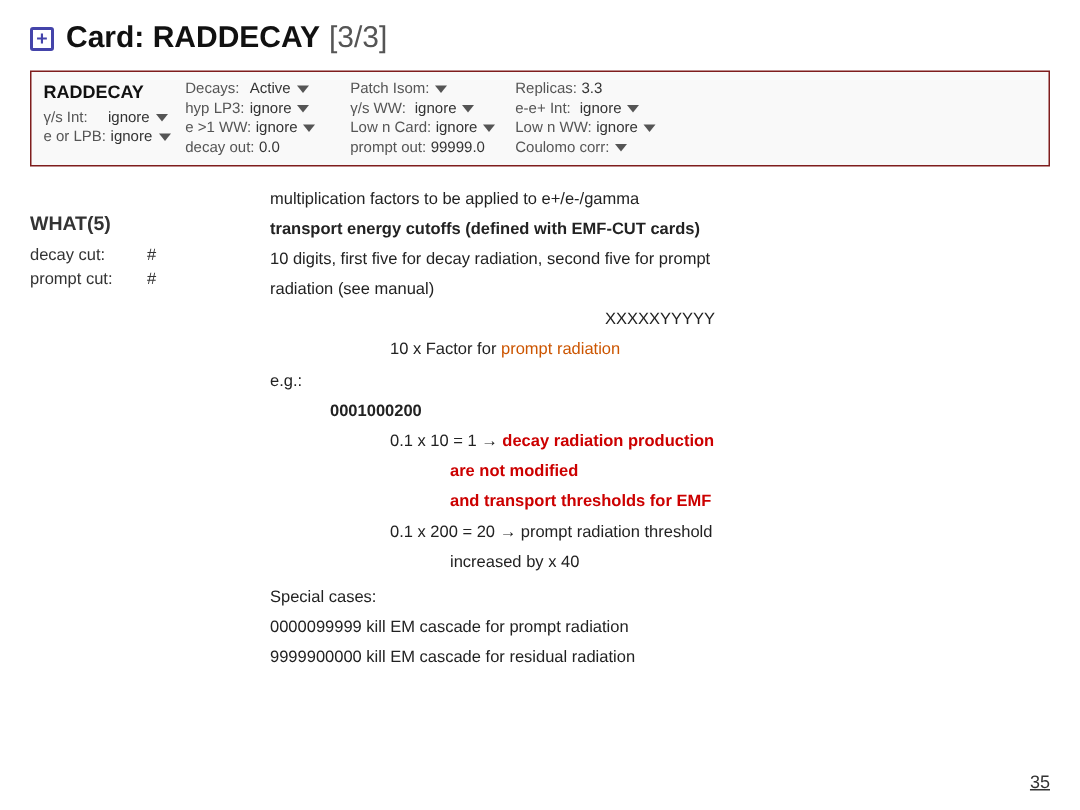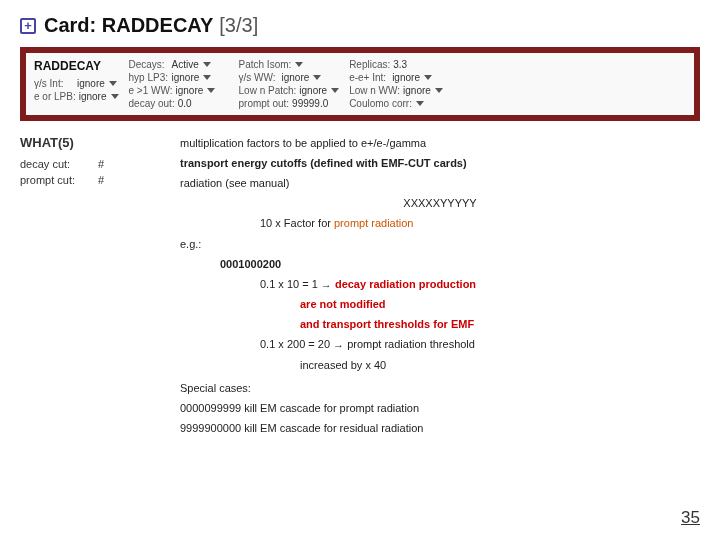--- a/index.html
+++ b/index.html
@@ -54,21 +54,21 @@
 
     .title-badge {
       font-size: 20px;
       font-weight: normal;
       color: #555;
       margin-left: 6px;
     }
 
     
     .card-panel {
-      border: 6px solid #7f1d1d;
+      border: 1px solid #7f1d1d;
       background: #f9f9f9;
       padding: 6px 8px;
       margin-bottom: 14px;
       display: flex;
       gap: 10px;
       font-size: 10px;
     }
 
     .card-col {
       display: flex;
@@ -117,20 +117,21 @@
 
     
     .main-content {
       display: flex;
       gap: 20px;
     }
 
     .left-col {
       width: 140px;
       flex-shrink: 0;
+      margin-top: 16px;
     }
 
     .right-col {
       flex: 1;
     }
 
     .what-label {
       font-size: 13px;
       font-weight: bold;
       color: #333;
@@ -184,21 +185,21 @@
     }
 
     .indent1 { margin-left: 40px; }
     .indent2 { margin-left: 80px; }
     .indent3 { margin-left: 120px; }
 
     .page-number {
       position: absolute;
       bottom: 12px;
       right: 20px;
-      font-size: 17px;
+      font-size: 12px;
       color: #333;
       text-decoration: underline;
     }
   </style>
 </head>
 <body>
 
 <div class="page">
 
   <div class="title-bar">
@@ -249,21 +250,21 @@
       <div class="card-row">
         <span class="lbl">Patch Isom:</span>
         <span class="dropdown-arrow"></span>
       </div>
       <div class="card-row">
         <span class="lbl">γ/s WW:</span>
         <span class="val">ignore</span>
         <span class="dropdown-arrow"></span>
       </div>
       <div class="card-row">
-        <span class="lbl">Low n Patch:</span>
+        <span class="lbl">Low n Card:</span>
         <span class="val">ignore</span>
         <span class="dropdown-arrow"></span>
       </div>
       <div class="card-row">
         <span class="lbl">prompt out:</span>
         <span class="val">99999.0</span>
       </div>
     </div>
 
     <div class="card-col card-col-wide">
@@ -305,20 +306,23 @@
     <div class="right-col">
       <div class="desc-block">
 
         <p>
           <span>multiplication factors to be applied to e+/e-/gamma</span>
         </p>
         <p>
           <span class="bold-text">transport energy cutoffs (defined with EMF-CUT cards)</span>
         </p>
         <p>
+          <span>10 digits, first five for decay radiation, second five for prompt</span>
+        </p>
+        <p>
           <span>radiation (see manual)</span>
         </p>
 
         <p class="centered-block">
           <span>XXXXXYYYYY</span>
         </p>
 
         <p class="indent2">
           <span>10 x Factor for </span><span class="orange-text">prompt radiation</span>
         </p>

